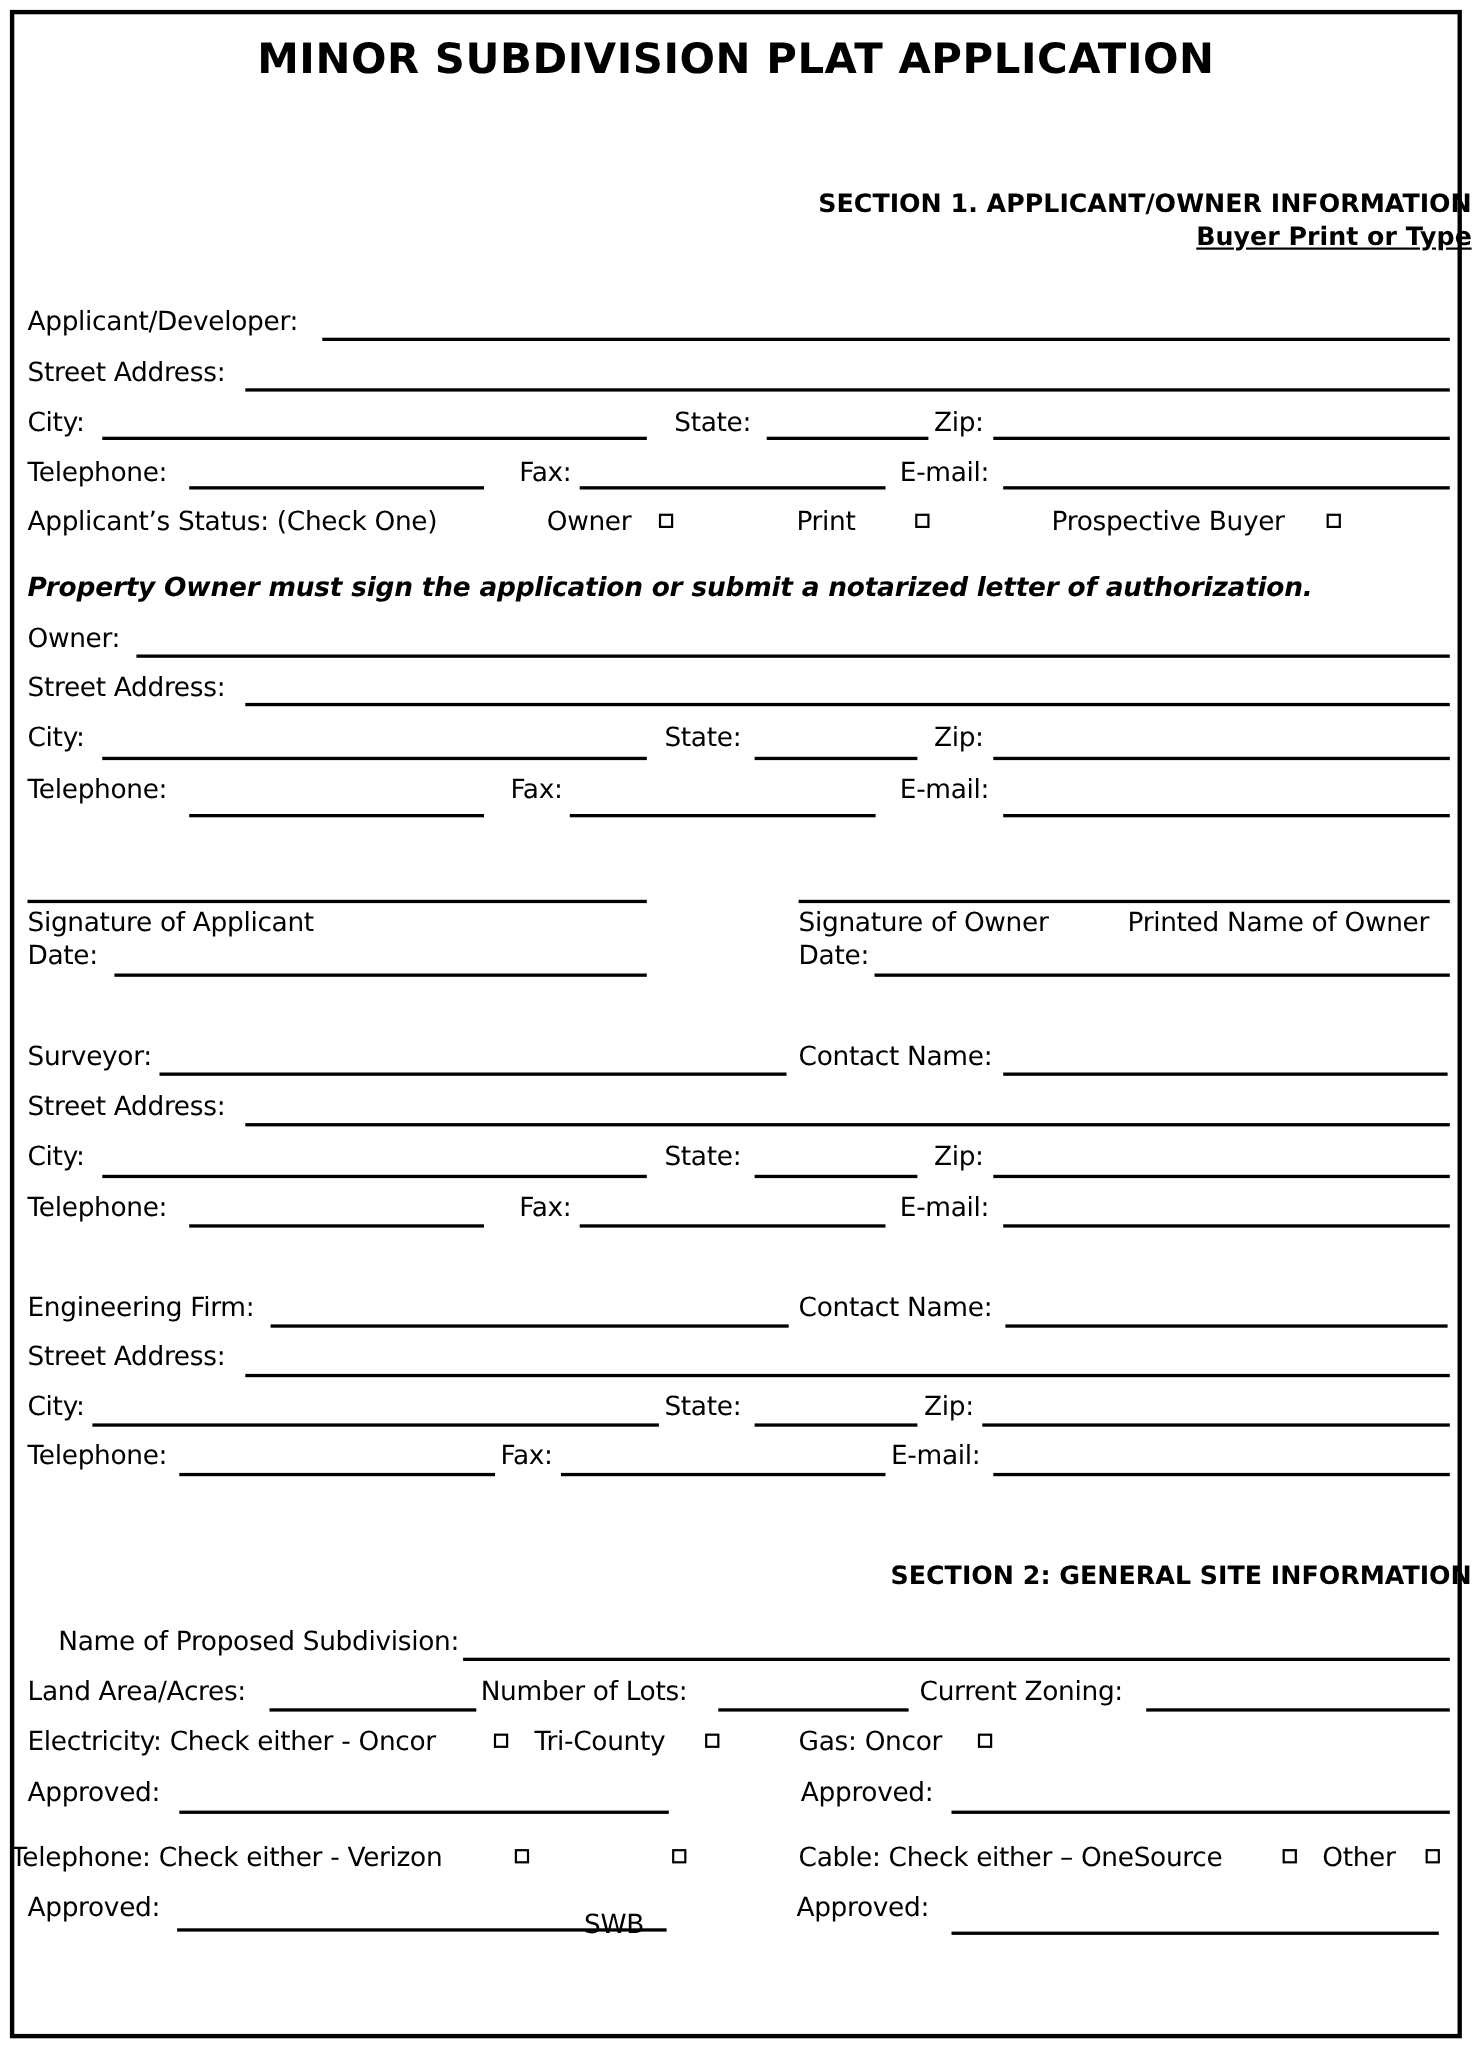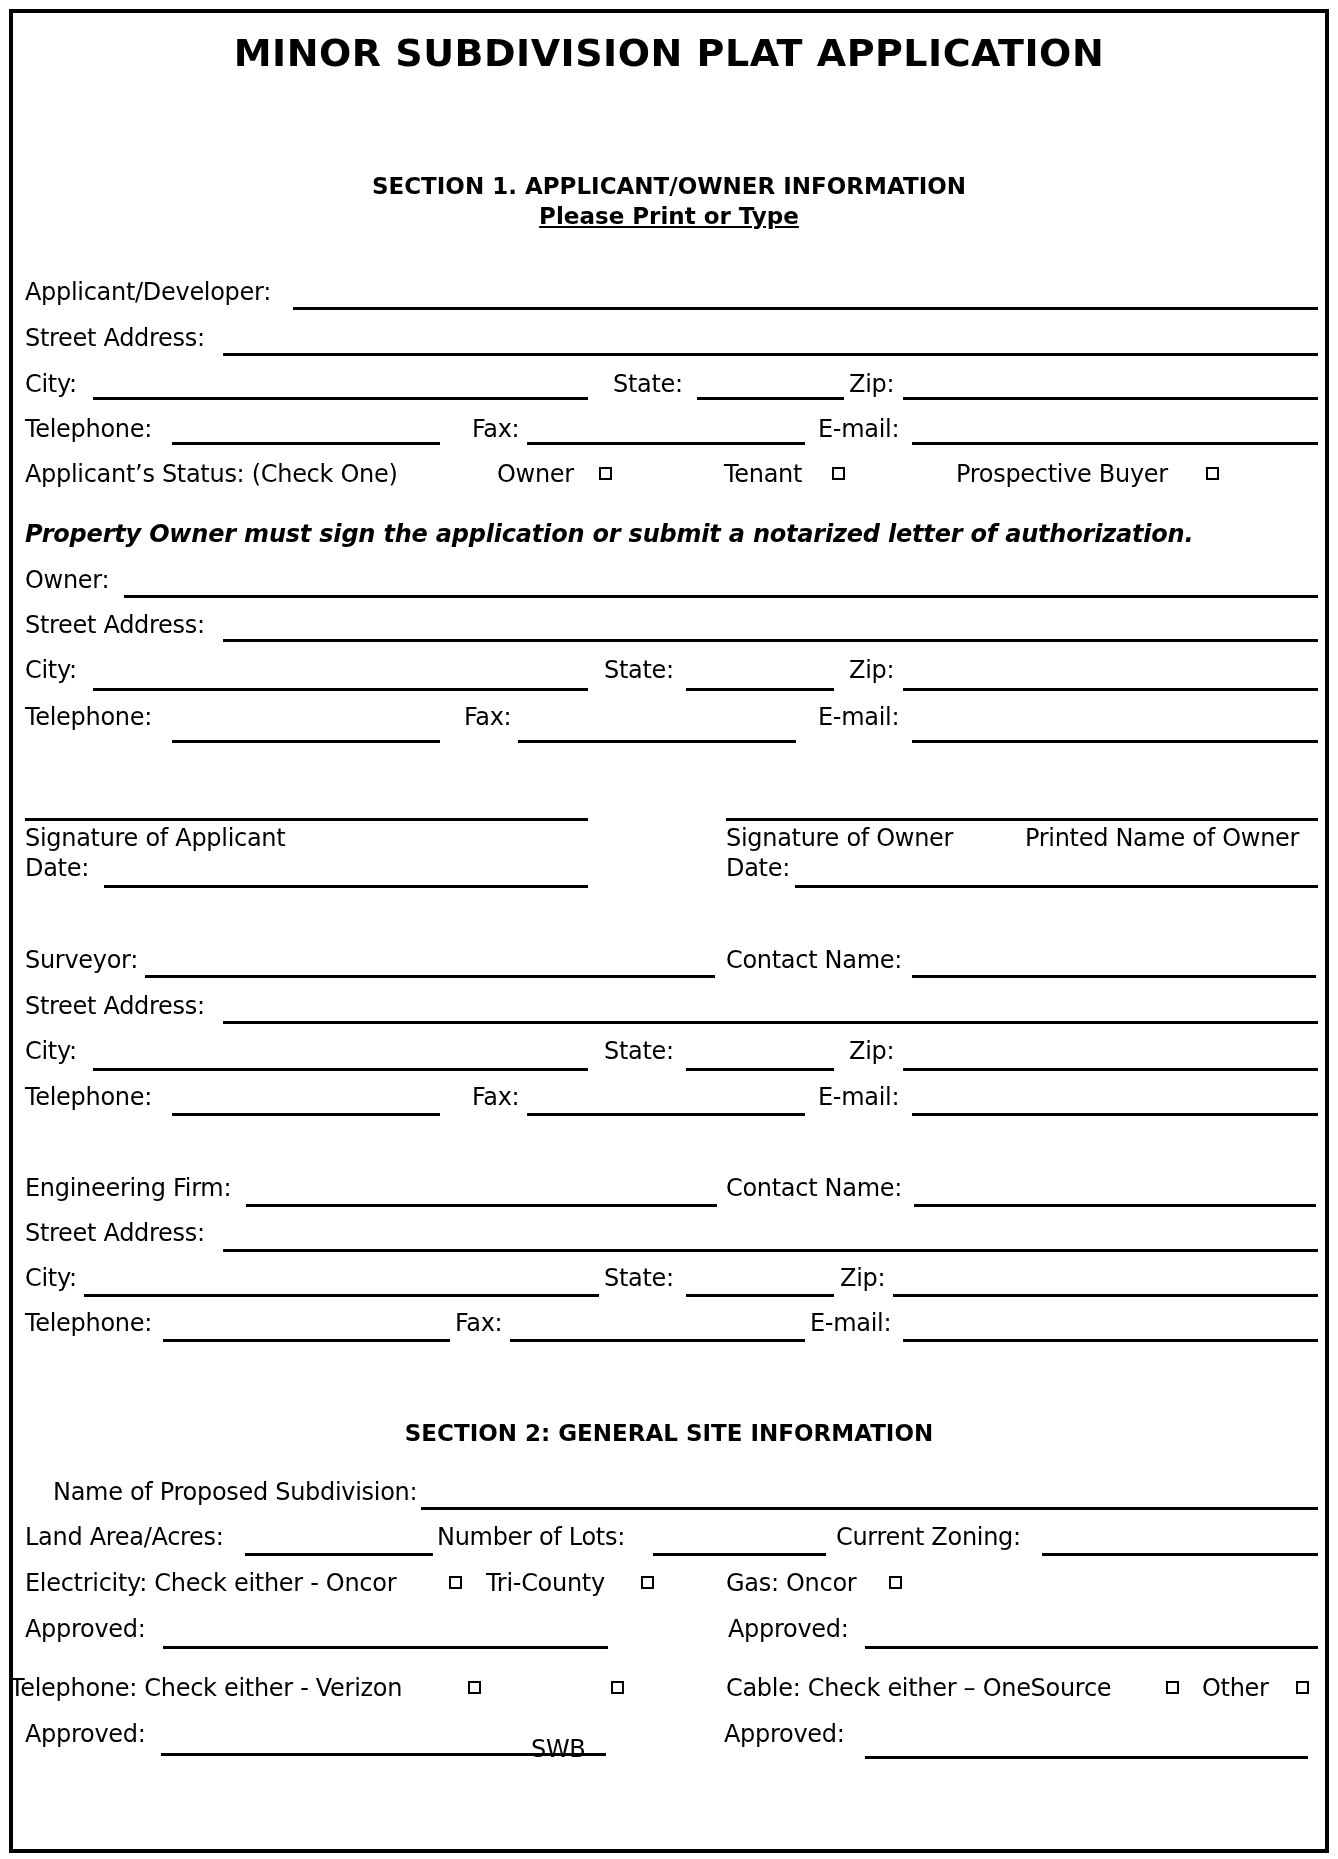--- a/index.html
+++ b/index.html
@@ -3,37 +3,37 @@
 <meta charset="utf-8">
 <style>
   html, body { margin: 0; padding: 0; background: #ffffff; }
   body { width: 1338px; height: 1859px; position: relative; overflow: hidden;
          font-family: "DejaVu Sans", sans-serif; color: #000; }
   .frame { position: absolute; left: 9px; top: 9px; width: 1312px; height: 1836px;
            border: 4px solid #000; box-sizing: content-box; }
   .t { position: absolute; font-size: 24px; line-height: 28px; white-space: nowrap; letter-spacing: -0.3px; }
   .title { position: absolute; left: 0; width: 1338px; top: 30px; text-align: center;
            font-weight: bold; font-size: 38px; line-height: 46px; letter-spacing: 0.5px; }
-  .sec { position: absolute; left: 0; width: 1338px; text-align: center; font-weight: bold;
+  .sec { position: absolute; left: 0; width: 1338px; text-align: right; font-weight: bold;
          font-size: 23px; line-height: 28px; }
   .sub { text-decoration: underline; }
   .note { position: absolute; left: 25px; top: 520px; font-weight: bold; font-style: italic;
           font-size: 24px; line-height: 28px; white-space: nowrap; letter-spacing: -0.2px; }
   .ln { position: absolute; height: 3px; background: #000; }
   .cb { position: absolute; width: 13px; height: 13px; border: 2px solid #000; box-sizing: border-box; background: #fff; }
 </style>
 </head>
 <body>
 
 <div class="frame"></div>
 
 <div class="title">MINOR SUBDIVISION PLAT APPLICATION</div>
 
 <div class="sec" style="top:172px;">SECTION 1.  APPLICANT/OWNER INFORMATION</div>
-<div class="sec" style="top:202px;"><span class="sub">Please Print or Type</span></div>
+<div class="sec" style="top:202px;"><span class="sub">Buyer Print or Type</span></div>
 
 <div class="t" style="left:25px;top:278px;">Applicant/Developer:</div>
 <div class="ln" style="left:293px;top:307px;width:1025px;"></div>
 
 <div class="t" style="left:25px;top:324px;">Street Address:</div>
 <div class="ln" style="left:223px;top:353px;width:1095px;"></div>
 
 <div class="t" style="left:25px;top:370px;">City:</div>
 <div class="ln" style="left:93px;top:397px;width:495px;"></div>
 <div class="t" style="left:613px;top:370px;">State:</div>
@@ -44,21 +44,21 @@
 <div class="t" style="left:25px;top:415px;">Telephone:</div>
 <div class="ln" style="left:172px;top:442px;width:268px;"></div>
 <div class="t" style="left:472px;top:415px;">Fax:</div>
 <div class="ln" style="left:527px;top:442px;width:278px;"></div>
 <div class="t" style="left:818px;top:415px;">E-mail:</div>
 <div class="ln" style="left:912px;top:442px;width:406px;"></div>
 
 <div class="t" style="left:25px;top:460px;">Applicant’s Status: (Check One)</div>
 <div class="t" style="left:497px;top:460px;">Owner</div>
 <div class="cb" style="left:599px;top:467px;"></div>
-<div class="t" style="left:724px;top:460px;">Tenant</div>
+<div class="t" style="left:724px;top:460px;">Print</div>
 <div class="cb" style="left:832px;top:467px;"></div>
 <div class="t" style="left:956px;top:460px;">Prospective Buyer</div>
 <div class="cb" style="left:1206px;top:467px;"></div>
 
 <div class="note">Property Owner must sign the application or submit a notarized letter of authorization.</div>
 
 <div class="t" style="left:25px;top:566px;">Owner:</div>
 <div class="ln" style="left:124px;top:595px;width:1194px;"></div>
 
 <div class="t" style="left:25px;top:611px;">Street Address:</div>

